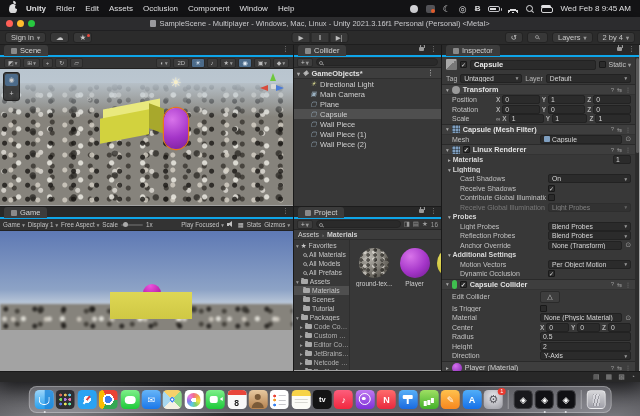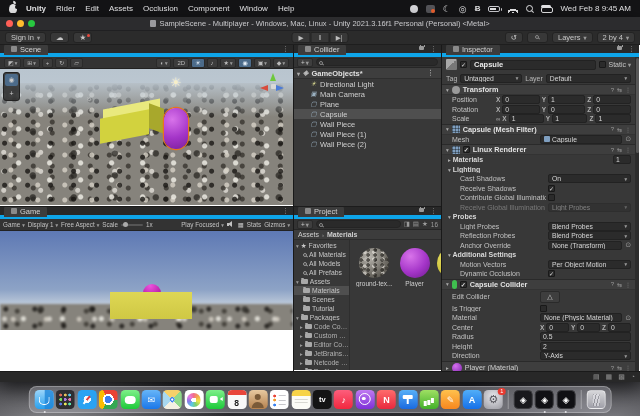--- a/index.html
+++ b/index.html
@@ -35,21 +35,21 @@
 .si-wifi{width:10px;height:8px;overflow:hidden}
 .si-wifi::before{content:"";position:absolute;left:0;top:0;width:10px;height:16px;
  background:repeating-radial-gradient(circle at 50% 50%, #e6e6e8 0 1px, transparent 1px 2.6px, #e6e6e8 2.6px 3.6px, transparent 3.6px 5.2px, #e6e6e8 5.2px 6.2px, transparent 6.2px);top:3px}
 .si-spotlight{width:7px;height:7px;border:1.2px solid #e6e6e8;border-radius:50%}
 .si-spotlight::after{content:"";position:absolute;right:-2px;bottom:-1px;width:3px;height:1.2px;background:#e6e6e8;transform:rotate(42deg)}
 .si-control-center{width:10px;height:8px}
 .si-control-center::before{content:"";position:absolute;top:0;left:0;width:10px;height:3.4px;border-radius:2px;background:#e6e6e8}
 .si-control-center::after{content:"";position:absolute;bottom:0;left:0;width:10px;height:3.4px;border-radius:2px;border:1px solid #e6e6e8}
 .clock{font-size:8px;white-space:nowrap}
 
-.window{position:absolute;top:17px;left:0;width:640px;height:365px;background:#ffffff;box-shadow:0 6px 18px rgba(0,0,0,.6)}
+.window{position:absolute;top:17px;left:0;width:640px;height:365px;background:#a3a3a3;box-shadow:0 6px 18px rgba(0,0,0,.6)}
 .titlebar{position:absolute;top:0;left:0;right:0;height:14px;background:#2c2c2e;display:flex;align-items:center;padding:0 6px;border-bottom:1px solid #202022}
 .tl{width:7px;height:7px;border-radius:50%;margin-right:4px;flex:0 0 auto}
 .tl.red{background:#ff5f57}.tl.yel{background:#febc2e}.tl.grn{background:#28c840}
 .wtitle{position:absolute;left:0;right:0;text-align:center;font-size:7.5px;color:#c9c9cc;white-space:nowrap;overflow:hidden}
 .doc{display:inline-block;width:6px;height:7px;background:#9a9a9e;border-radius:1px;margin-right:3px;vertical-align:-1px}
 
 .unitybar{position:absolute;top:14px;left:0;right:0;height:14px;background:#2b2b2b;border-bottom:1px solid #1e1e1e;display:flex;align-items:center;padding:0 5px;gap:4px}
 .ub-btn{display:inline-flex;align-items:center;gap:3px;height:11px;padding:0 5px;background:#383838;border:1px solid #232323;border-radius:3px;color:#c8c8c8;font-size:7.5px;position:relative;font-family:inherit}
 .ub-btn .caret{font-size:6px;color:#999}
 .reddot::after{content:"";position:absolute;top:1px;right:1px;width:3px;height:3px;border-radius:50%;background:#e8483c}
@@ -57,21 +57,21 @@
 .pbtn{width:19px;height:11px;background:#383838;border:1px solid #232323;display:flex;align-items:center;justify-content:center;color:#bdbdbd;font-size:6.5px}
 .pbtn:first-child{border-radius:3px 0 0 3px}.pbtn:last-child{border-radius:0 3px 3px 0}
 .ubspace{flex:1}
 
 .main{position:absolute;top:28px;left:0;right:0;height:326px;display:flex}
 .col{height:100%;position:relative}
 .col-left{width:294px;border-right:1px solid #191919}
 .col-mid{width:148px;border-right:1px solid #191919}
 .col-right{width:197px}
 .pane{position:relative;overflow:hidden}
-.tabbar{height:12px;background:#282828;display:flex;align-items:center;padding:0 0 0 4px;border-bottom:4px solid #0ea5e9}
+.tabbar{height:12px;background:#282828;display:flex;align-items:flex-start;padding:0 0 0 4px;border-bottom:2px solid #0ea5e9}
 .tab{display:flex;align-items:center;gap:3px;height:11px;padding:0 7px;background:#3c3c3c;border-radius:3px 3px 0 0;color:#d4d4d4;font-size:7.5px}
 .tico{width:6px;height:6px;border-radius:1px;background:#8a8a8a}
 .tb-sp{flex:1}
 .kebab{color:#9a9a9a;font-size:7px;padding:0 4px}
 .lock{width:5px;height:4px;background:#999;border-radius:1px;position:relative;margin:0 2px 2px 0;align-self:center}
 .lock::before{content:"";position:absolute;top:-3px;left:.5px;width:3px;height:3px;border:1px solid #999;border-bottom:none;border-radius:2px 2px 0 0}
 
 .scene{height:161px}
 .stoolbar{height:12px;background:#333;display:flex;align-items:center;gap:2px;padding:0 4px;border-bottom:1px solid #222}
 .sbtn{display:inline-flex;align-items:center;gap:1px;height:10px;padding:0 3px;background:#3c3c3c;border:1px solid #2a2a2a;border-radius:2px;color:#bbb;font-size:6px}

